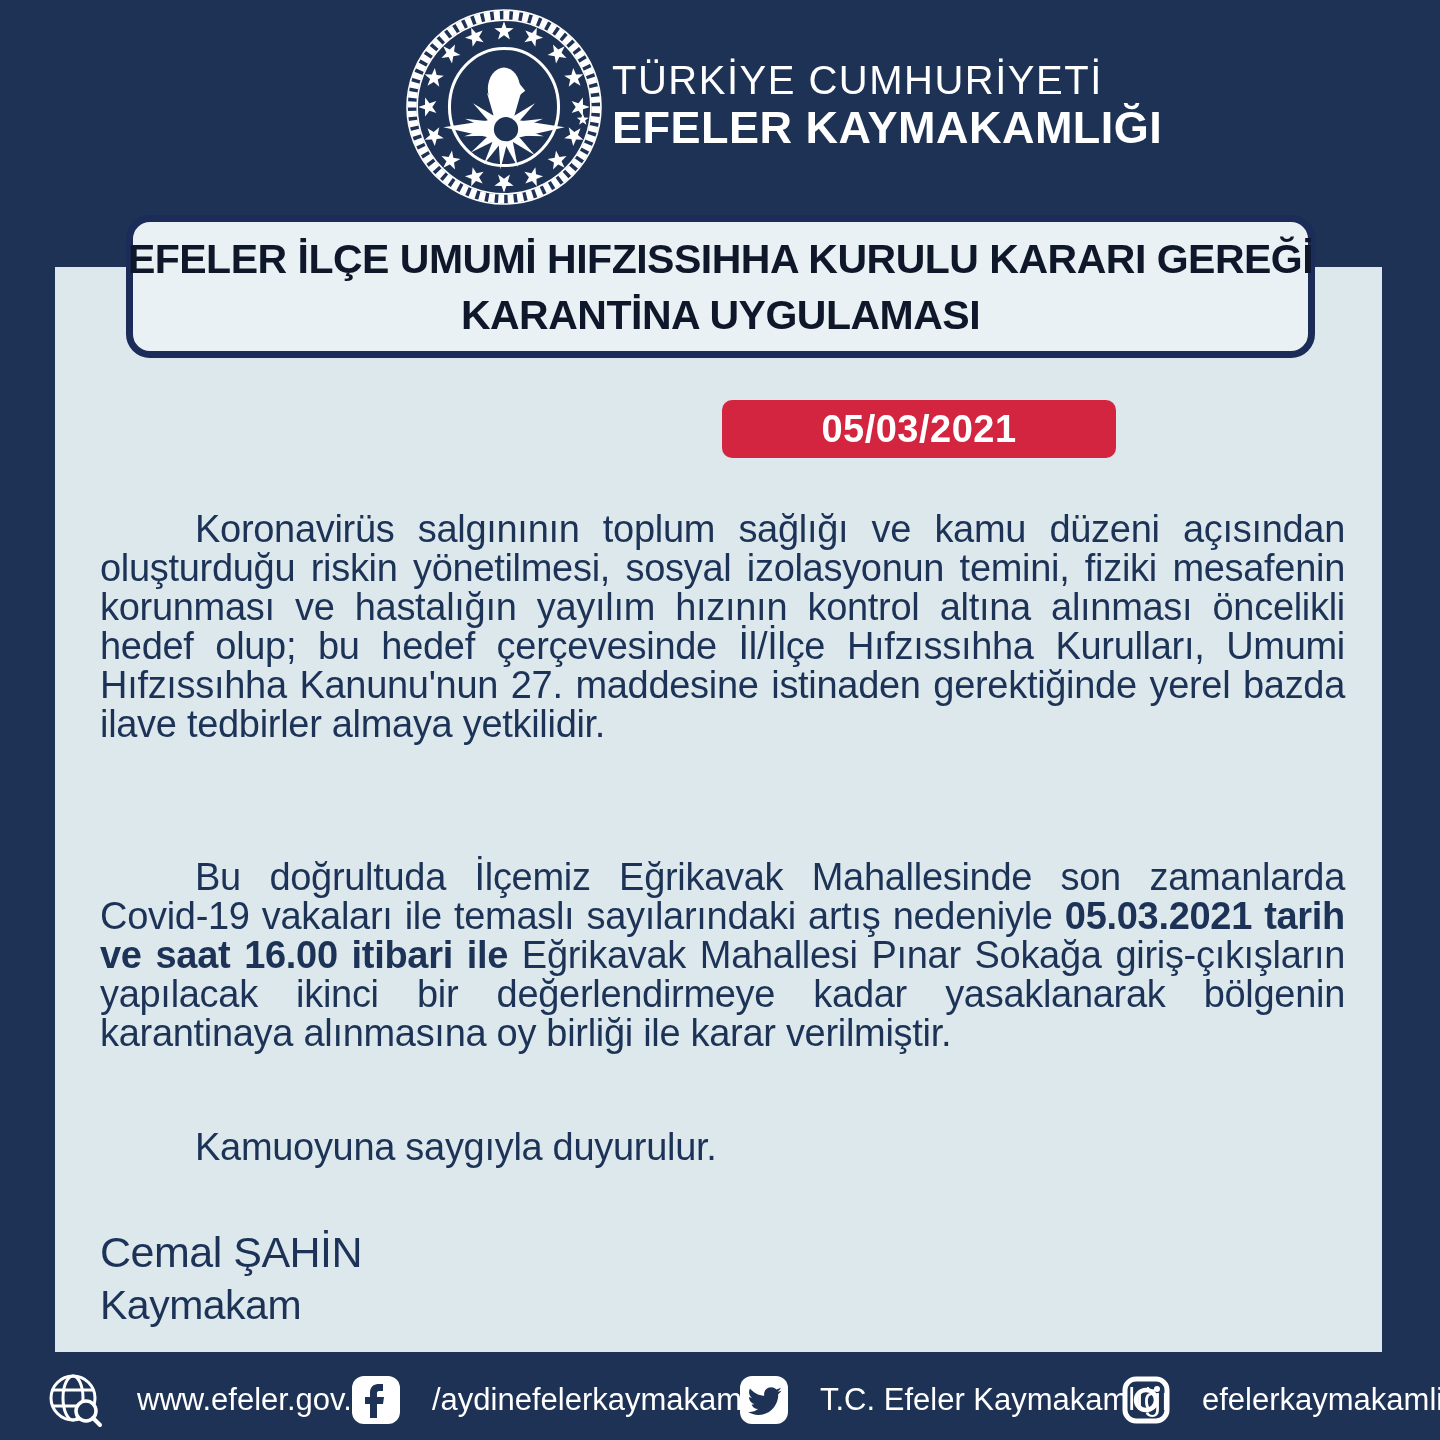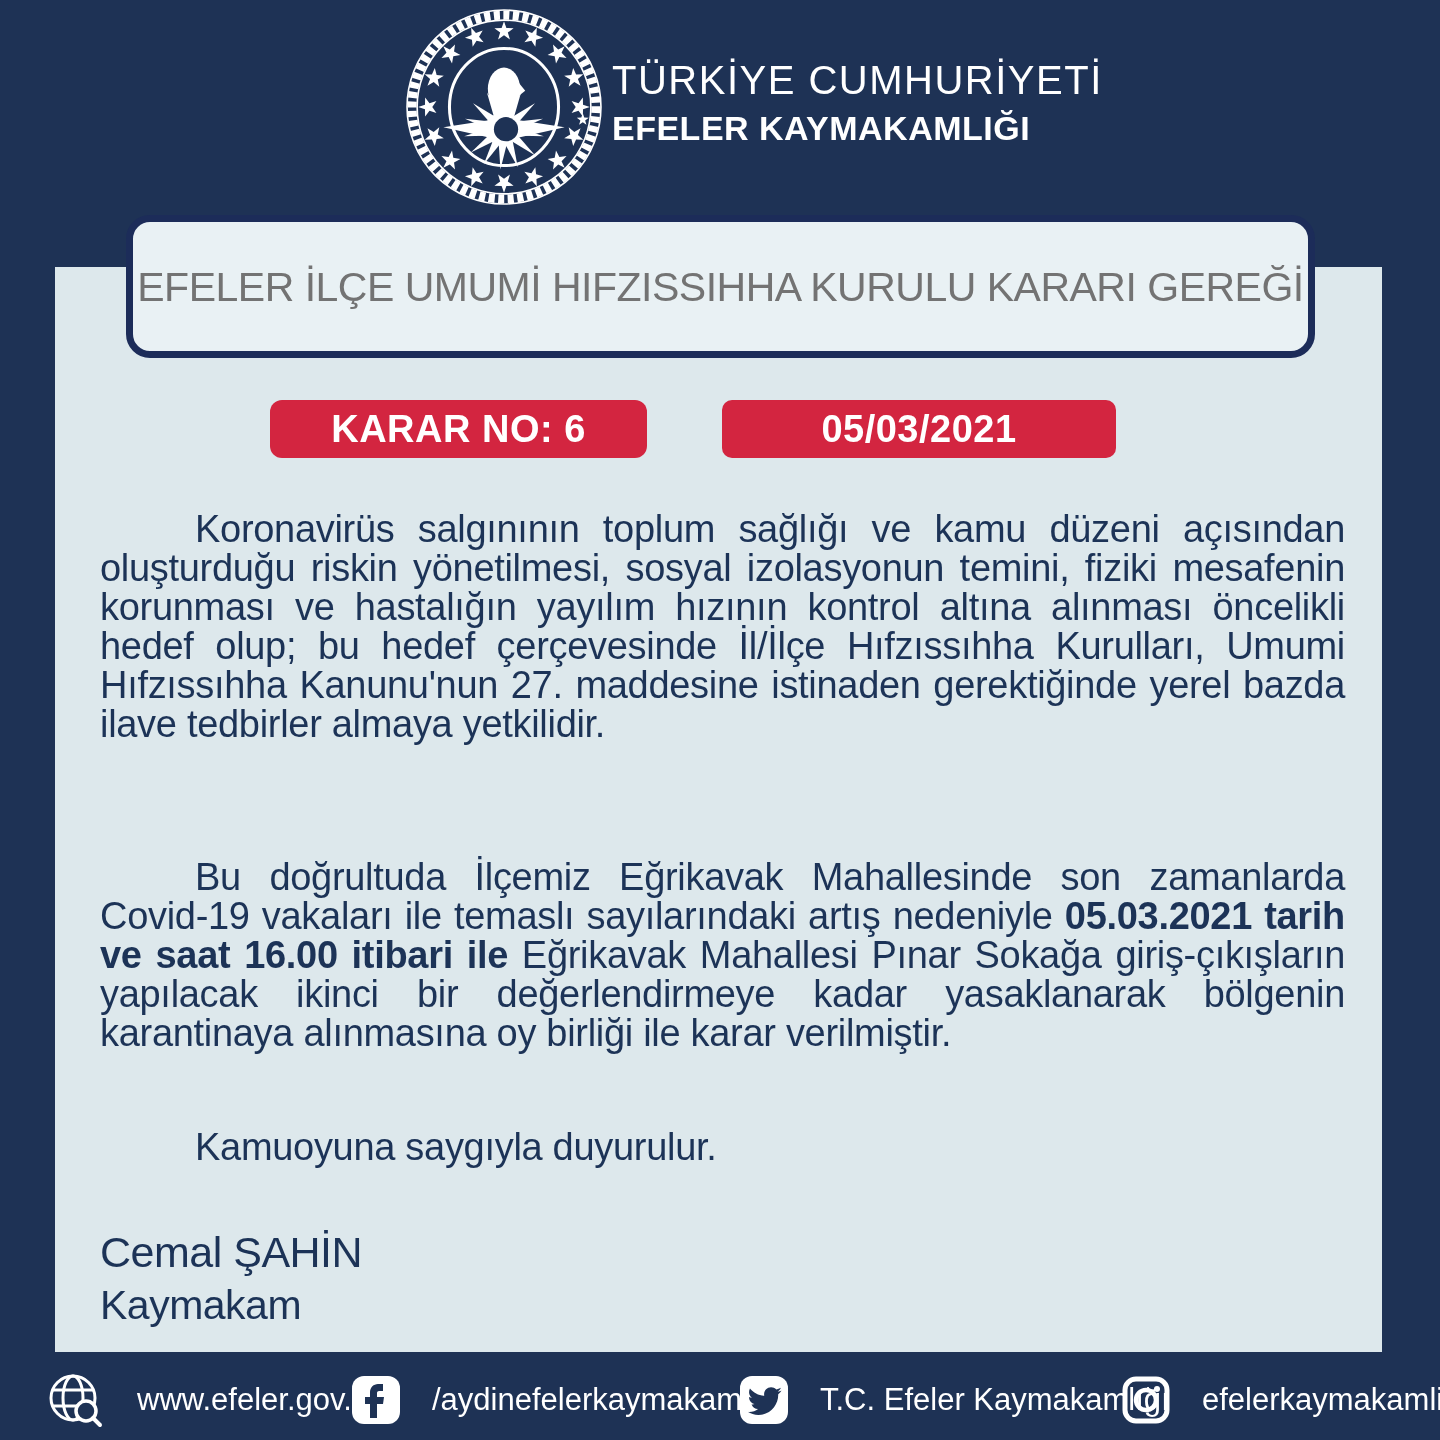--- a/index.html
+++ b/index.html
@@ -6,36 +6,36 @@
   .canvas{
     position:relative; width:1440px; height:1440px; overflow:hidden;
     background:#1e3255;
     font-family:"Liberation Sans", sans-serif;
     -webkit-font-smoothing:antialiased;
   }
   
   .emblem{position:absolute; left:403px; top:6px; width:202px; height:202px;}
   .header-text{position:absolute; left:612px; top:58px; color:#ffffff;}
   .header-line1{font-size:40px; font-weight:400; letter-spacing:1.5px; line-height:44px;}
-  .header-line2{font-size:34px; font-weight:700; letter-spacing:0.5px; line-height:52px;}
+  .header-line2{font-size:45px; font-weight:700; letter-spacing:0.5px; line-height:52px;}
   
   .panel{
     position:absolute; left:55px; top:267px; width:1327px; height:1085px;
     background:#dde8ec;
   }
   
   .title-box{
     position:absolute; left:126px; top:215px; width:1189px; height:143px;
     box-sizing:border-box; background:#e9f1f4;
     border:7px solid #1c2c59; border-radius:24px;
     display:flex; flex-direction:column; justify-content:center; align-items:center;
     text-align:center;
   }
   .title-line{
-    color:#737373; font-weight:400; font-size:41px; line-height:56px;
+    color:#0f172a; font-weight:700; font-size:41px; line-height:56px;
     letter-spacing:-0.5px; white-space:nowrap;
   }
   
   .badge{
     position:absolute; top:400px; height:58px; border-radius:12px;
     background:#d32540; color:#ffffff; font-weight:700; font-size:38px;
     display:flex; align-items:center; justify-content:center; letter-spacing:0.5px;
   }
   .badge-no{left:270px; width:377px;}
   .badge-date{left:722px; width:394px;border-radius:10px;}
@@ -136,23 +136,23 @@
 
   <div class="header-text">
     <div class="header-line1">TÜRKİYE CUMHURİYETİ</div>
     <div class="header-line2">EFELER KAYMAKAMLIĞI</div>
   </div>
 
   <div class="panel"></div>
 
   <div class="title-box">
     <div class="title-line">EFELER İLÇE UMUMİ HIFZISSIHHA KURULU KARARI GEREĞİ</div>
-  </div>
-
-  <div class="badge badge-no">KARAR NO: 6</div>
+    <div class="title-line">KARANTİNA UYGULAMASI</div>
+  </div>
+
   <div class="badge badge-date">05/03/2021</div>
 
   <p class="body-par p1">Koronavirüs salgınının toplum sağlığı ve kamu düzeni açısından oluşturduğu riskin yönetilmesi, sosyal izolasyonun temini, fiziki mesafenin korunması ve hastalığın yayılım hızının kontrol altına alınması öncelikli hedef olup; bu hedef çerçevesinde İl/İlçe Hıfzıssıhha Kurulları, Umumi Hıfzıssıhha Kanunu'nun 27. maddesine istinaden gerektiğinde yerel bazda ilave tedbirler almaya yetkilidir.</p>
 
   <p class="body-par p2"><span>Bu doğrultuda İlçemiz Eğrikavak Mahallesinde son zamanlarda Covid-19 vakaları ile temaslı sayılarındaki artış nedeniyle </span><span class="bold">05.03.2021 tarih ve saat 16.00 itibari ile </span><span>Eğrikavak Mahallesi Pınar Sokağa giriş-çıkışların yapılacak ikinci bir değerlendirmeye kadar yasaklanarak bölgenin karantinaya alınmasına oy birliği ile karar verilmiştir.</span></p>
 
   <p class="body-par p3">Kamuoyuna saygıyla duyurulur.</p>
 
   <p class="sig sig-name">Cemal ŞAHİN</p>
   <p class="sig sig-title">Kaymakam</p>

